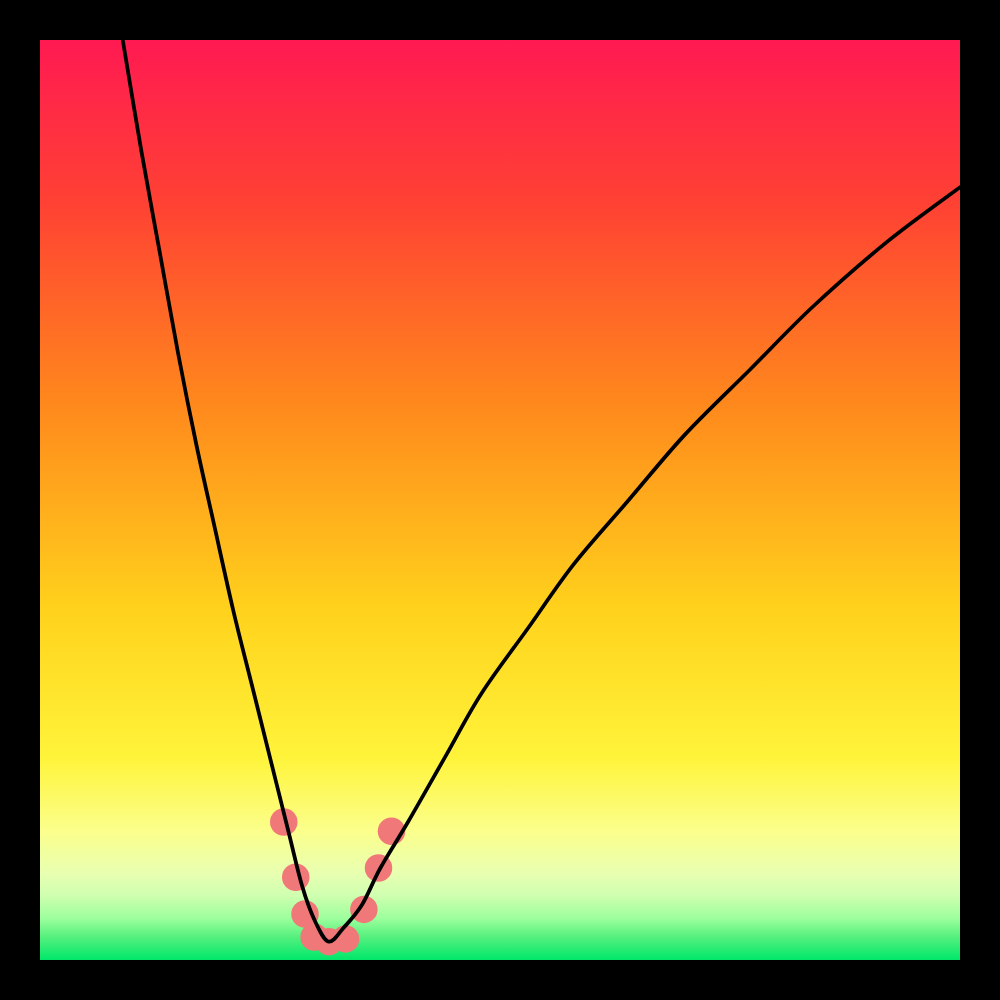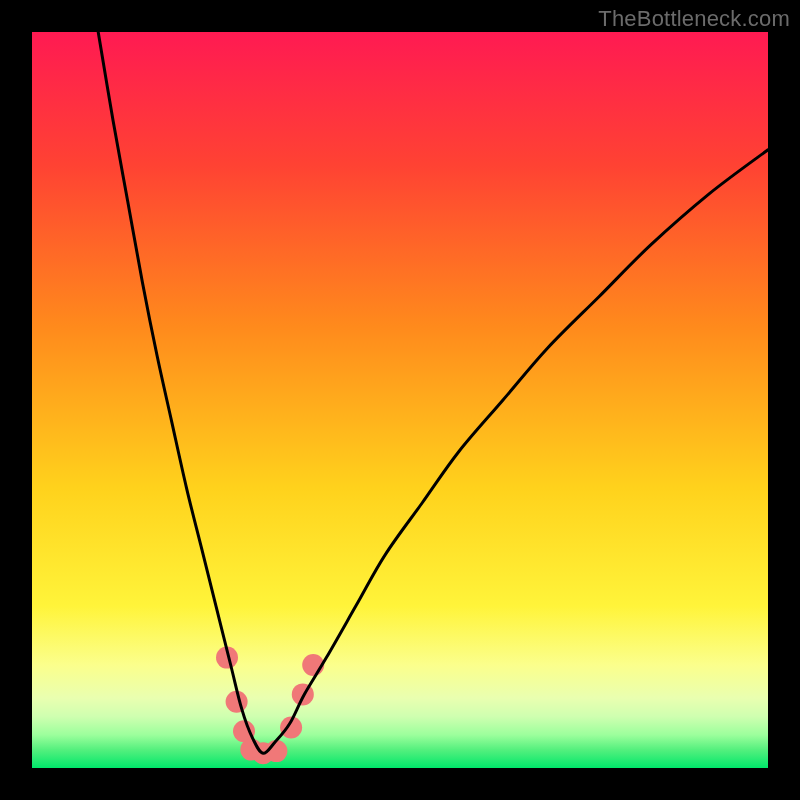--- a/index.html
+++ b/index.html
@@ -76,14 +76,13 @@
           <circle cx="231.1" cy="721.3" r="11" fill="#f07878"></circle>
           <circle cx="244.4" cy="719.1" r="11" fill="#f07878"></circle>
           <circle cx="259.1" cy="695.5" r="11" fill="#f07878"></circle>
           <circle cx="270.8" cy="662.4" r="11" fill="#f07878"></circle>
           <circle cx="281.2" cy="633.0" r="11" fill="#f07878"></circle>
         </g>
       <path id="curvePath" fill="none" stroke="#000000" stroke-width="3" stroke-linecap="round" d="M 66.2 0.0 C 68.7 14.7, 76.1 60.1, 81.0 88.3 C 85.9 116.5, 90.8 142.3, 95.7 169.3 C 100.6 196.3, 105.5 224.5, 110.4 250.2 C 115.3 276.0, 120.2 300.5, 125.1 323.8 C 130.0 347.1, 134.9 368.0, 139.8 390.1 C 144.7 412.2, 149.7 435.5, 154.6 456.3 C 159.5 477.2, 164.4 495.6, 169.3 515.2 C 174.2 534.8, 179.1 554.5, 184.0 574.1 C 188.9 593.7, 194.4 615.8, 198.7 633.0 C 203.0 650.1, 206.1 664.9, 209.8 677.1 C 213.4 689.4, 217.2 699.2, 220.8 706.6 C 224.4 713.9, 227.4 720.7, 231.1 721.3 C 234.8 721.9, 238.5 715.1, 242.9 710.2 C 247.3 705.3, 252.7 699.8, 257.6 691.8 C 262.5 683.9, 266.2 673.4, 272.3 662.4 C 278.5 651.4, 285.8 640.3, 294.4 625.6 C 303.0 610.9, 314.0 591.3, 323.8 574.1 C 333.7 556.9, 342.2 539.7, 353.3 522.6 C 364.3 505.4, 377.8 488.2, 390.1 471.0 C 402.3 453.9, 413.4 436.7, 426.9 419.5 C 440.4 402.3, 456.3 385.2, 471.0 368.0 C 485.8 350.8, 499.3 333.7, 515.2 316.5 C 531.1 299.3, 549.5 282.1, 566.7 265.0 C 583.9 247.8, 599.8 230.6, 618.2 213.4 C 636.6 196.3, 657.5 177.9, 677.1 161.9 C 696.7 146.0, 726.2 125.1, 736.0 117.8 "></path>
     </svg>
 
   </div>
-  <div class="watermark">TheBottleneck.com</div>
 </div>
 
 </body></html>

